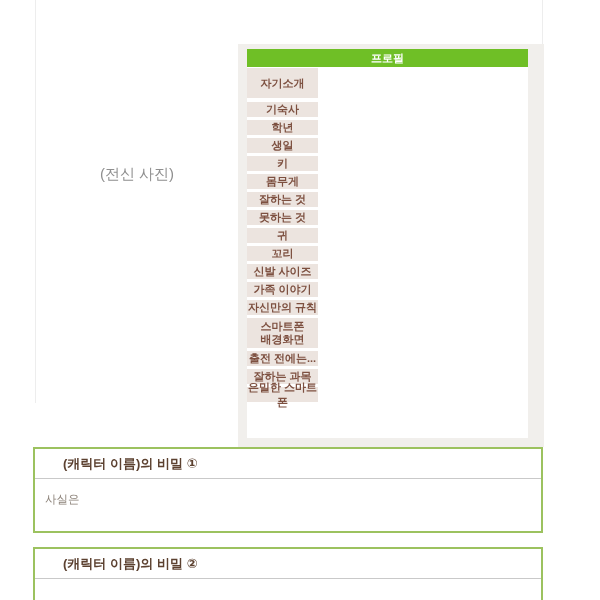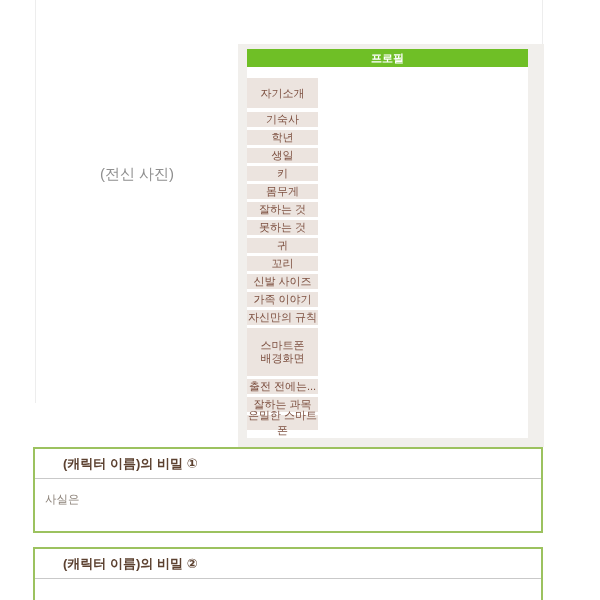--- a/index.html
+++ b/index.html
@@ -29,31 +29,31 @@
   }
   .table-white {
     position:absolute; left:9px; top:5px; width:281px; height:389px;
     background:#ffffff;
   }
   .profile-header {
     position:absolute; left:0; top:0; width:281px; height:18px;
     background:#6fbf26; color:#ffffff; font-size:11px; font-weight:bold;
     text-align:center; line-height:18px;
   }
-  .rows { position:absolute; left:0; top:29px; width:281px; }
+  .rows { position:absolute; left:0; top:19px; width:281px;font-weight:bold; }
   .row { display:flex; margin-bottom:3px; }
   .label-cell {
     width:71px; height:15px; background:#ece4df; color:#7d5040;
     font-size:11px; display:flex; align-items:center; justify-content:center;
     text-align:center; flex-shrink:0;
   }
   .value-cell { flex:1; background:#ffffff; }
   .row.tall { margin-bottom:4px; }
   .row.tall .label-cell { height:30px; }
-  .row.two-line .label-cell { height:48px; flex-direction:column; line-height:13px; }
+  .row.two-line .label-cell { height:30px; flex-direction:column; line-height:13px; }
 
   
   .secret-box {
     position:absolute; left:33px; width:510px; height:86px;
     background:#ffffff; border:2px solid #9cc25f; box-sizing:border-box;
   }
   .secret-box.first { top:447px; }
   .secret-box.second { top:547px; }
   .secret-header {
     padding:6px 10px 5px 28px; font-size:13px; font-weight:bold;

